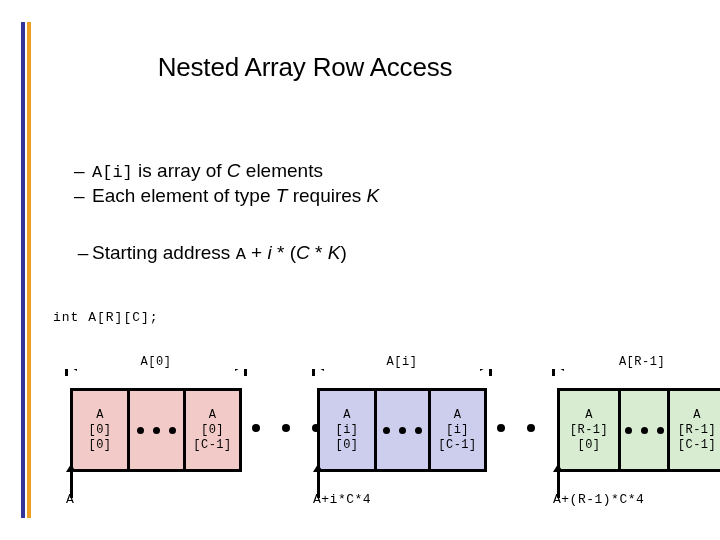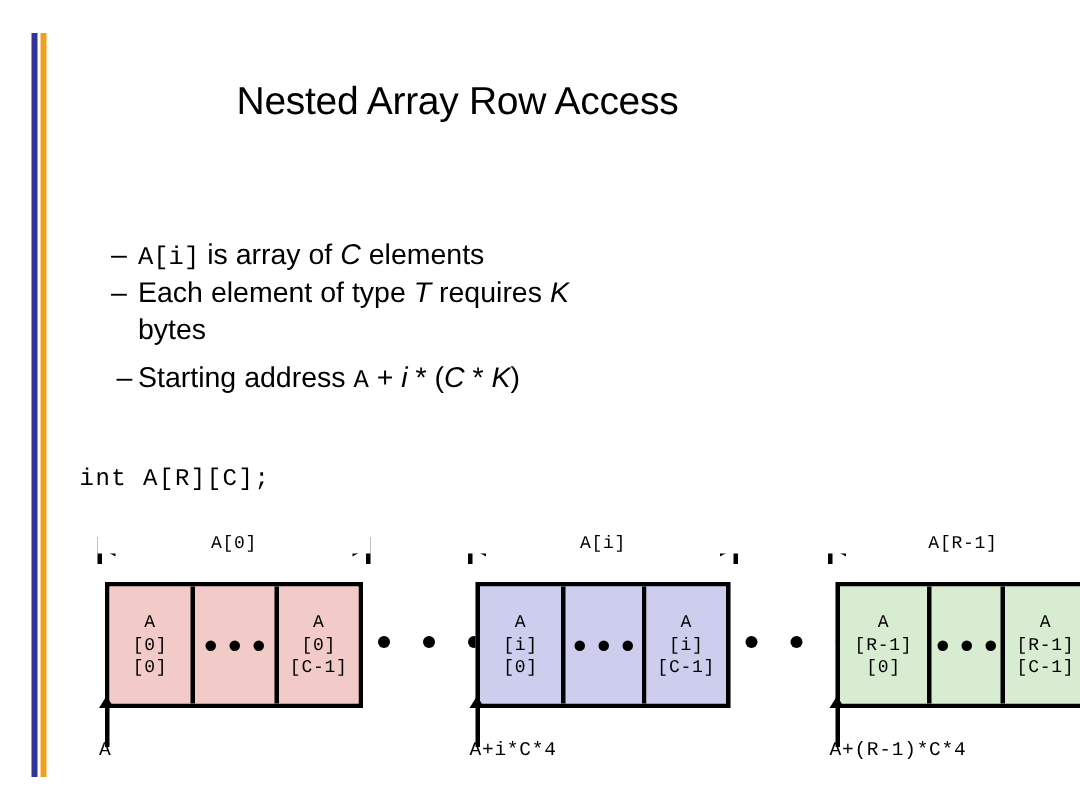--- a/index.html
+++ b/index.html
@@ -36,21 +36,21 @@
   .l2-b{top:183px;width:400px;}
   .l2-c{top:240px;white-space:nowrap;text-align:center;}
   .ind{display:inline-block;padding-left:18px;}
   .mono{font-family:"Liberation Mono","DejaVu Sans Mono",monospace;font-size:17px;}
   .ital{font-style:italic;}
 
   
   .code{
     position:absolute;left:53px;top:310px;
     font-family:"Liberation Mono","DejaVu Sans Mono",monospace;
-    font-size:16px;letter-spacing:1px;white-space:nowrap;
+    font-size:13px;letter-spacing:1px;white-space:nowrap;
   }
 
   
   .diagram{position:absolute;left:17px;top:0;width:720px;height:420px;}
   .grp{position:absolute;top:388px;height:84px;border:3px solid #000;box-sizing:border-box;display:flex;}
   .cell{
     flex:0 0 auto;box-sizing:border-box;
     display:flex;flex-direction:column;align-items:center;justify-content:center;
     font-family:"Liberation Mono","DejaVu Sans Mono",monospace;
     font-size:12px;line-height:15px;letter-spacing:0.5px;
@@ -120,21 +120,21 @@
   <div class="accent orange"></div>
 
   <div class="title">Nested Array Row Access</div>
 
 
   <div class="l2 l2-a">
     <span class="dash">–</span><span class="mono">A[i]</span><span> is array of </span><span class="ital">C</span><span> elements</span>
   </div>
 
   <div class="l2 l2-b">
-    <span class="dash">–</span><span>Each element of type </span><span class="ital">T</span><span> requires </span><span class="ital">K</span><br><span class="ind">bytes</span>
+    <span class="dash">–</span><span>Each element of type </span><span class="ital">T</span><span> requires </span><span class="ital">K</span><br>
   </div>
 
   <div class="l2 l2-c">
     <span class="dash">–</span><span>Starting address </span><span class="mono">A</span><span>  +  </span><span class="ital">i</span><span> * (</span><span class="ital">C</span><span> * </span><span class="ital">K</span><span>)</span>
   </div>
 
   <div class="code">int A[R][C];</div>
 
   <div class="diagram">
 

